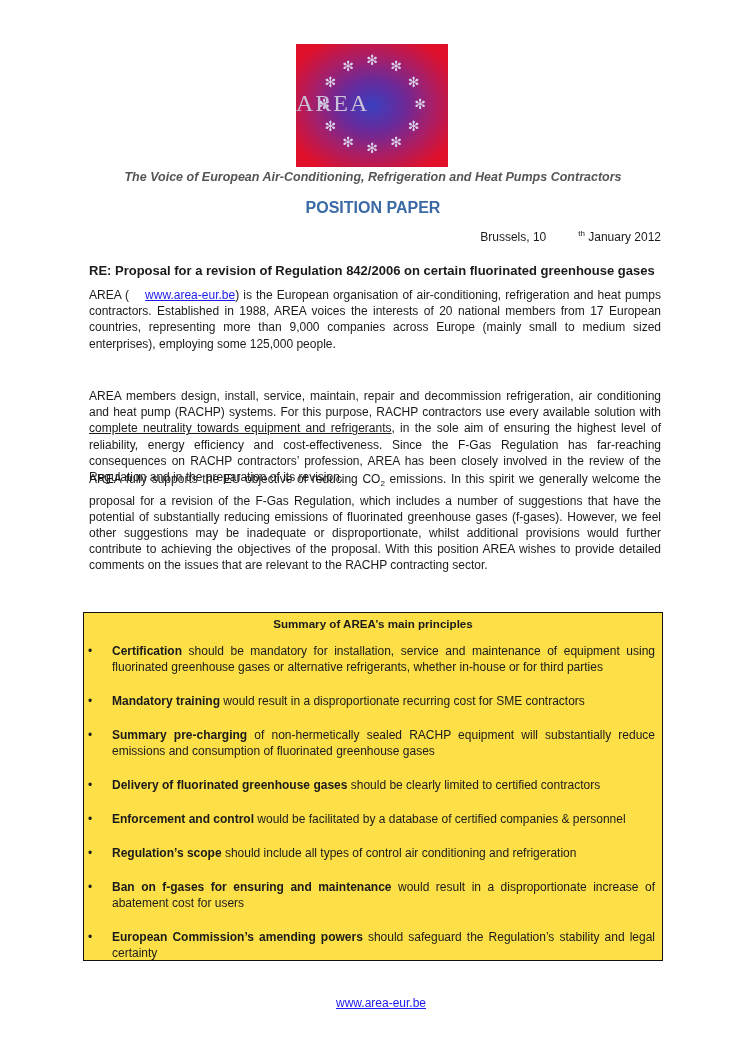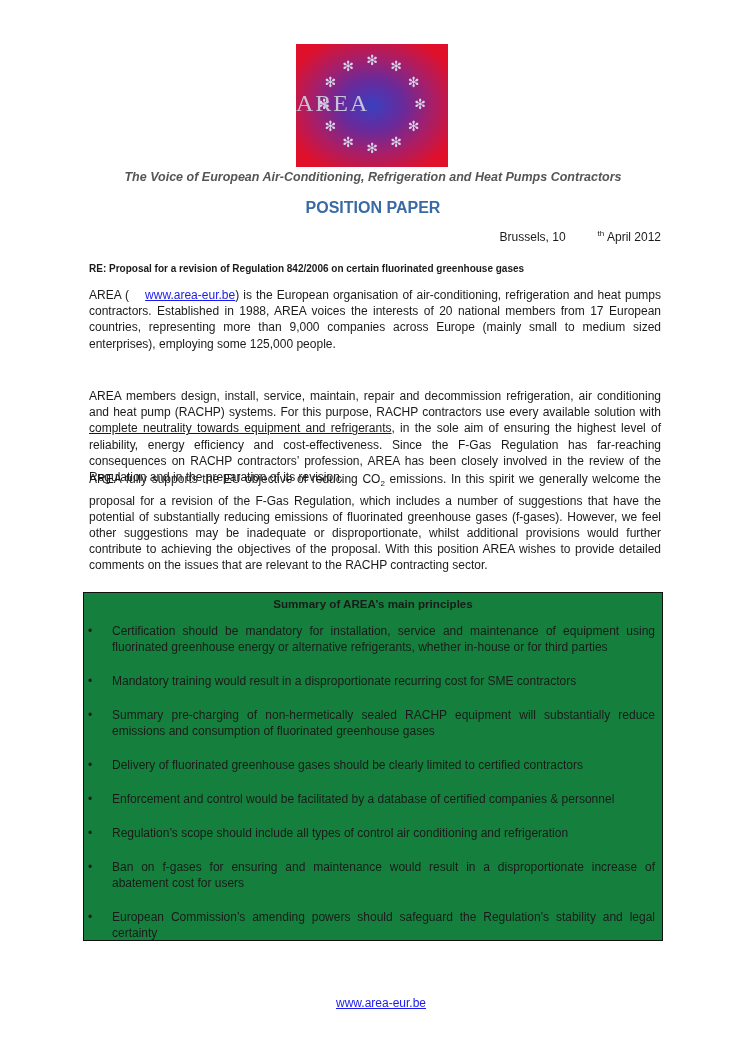--- a/index.html
+++ b/index.html
@@ -16,36 +16,36 @@
   .logo .logo-text { position: absolute; left: 0; top: 46px; width: 152px; text-align: left;
                      font-family: "Liberation Serif", serif; font-size: 24px; letter-spacing: 2px; color: #c9c2d9; }
 
   .tagline { position: absolute; left: 0; top: 170px; width: 746px; text-align: center;
              font-style: italic; font-weight: bold; font-size: 12.5px; color: #555555; }
   .doc-title { position: absolute; left: 0; top: 199px; width: 746px; text-align: center;
                font-weight: bold; font-size: 16px; color: #3a6aa5; }
   .dateline { position: absolute; right: 85px; top: 229px; font-size: 12px; color: #1a1a1a; }
   .dateline sup { font-size: 8px; padding-left: 32px; }
 
-  .re { position: absolute; left: 89px; top: 263px; width: 580px; font-weight: bold; font-size: 10px; }
+  .re { position: absolute; left: 89px; top: 263px; width: 580px; font-weight: bold; font-size: 13px; }
   .para { position: absolute; left: 89px; width: 572px; font-size: 12px; line-height: 16.2px; text-align: justify; }
   .p1 { top: 287px; }
   .p2 { top: 388px; }
   .p3 { top: 471px; }
   .para a, .footer a { color: #1a1aee; text-decoration: underline; margin-left: 16px; }
   .u { text-decoration: underline; }
   .para sub { font-size: 8px; }
 
-  .summary { position: absolute; left: 83px; top: 592px; width: 578px; height: 347px;
-             background: #15803d; border: 1.5px solid #111111; }
+  .summary { position: absolute; left: 83px; top: 612px; width: 578px; height: 347px;
+             background: #fde047; border: 1.5px solid #111111; }
   .summary-title { text-align: center; font-weight: bold; font-size: 11.6px; margin-top: 4px; }
   .summary ul { list-style: none; margin: 0; padding: 0; }
   .summary li { position: absolute; left: 28px; width: 543px; font-size: 12px; line-height: 16.2px; text-align: justify; }
   .summary li .bullet { position: absolute; left: -24px; top: 0; font-size: 12px; }
-  .summary li b { font-weight: normal; }
+  .summary li b { font-weight: bold; }
 
   .footer { position: absolute; left: 0; top: 996px; width: 746px; text-align: center; font-size: 12px; }
 </style>
 </head>
 <body>
 
 <div class="page">
 
   <div class="logo">
     <div class="stars">
@@ -60,34 +60,34 @@
         <span class="star" style="left: 27.4308px; top: 75px;">✻</span>
         <span class="star" style="left: 21px; top: 53px;">✻</span>
         <span class="star" style="left: 27.4308px; top: 31px;">✻</span>
         <span class="star" style="left: 45px; top: 14.8949px;">✻</span>
       </div>
     <div class="logo-text">AREA</div>
   </div>
 
   <div class="tagline">The Voice of European Air-Conditioning, Refrigeration and Heat Pumps Contractors</div>
   <div class="doc-title">POSITION PAPER</div>
-  <div class="dateline"><span>Brussels, 10</span><sup>th</sup><span> April 2012</span></div>
+  <div class="dateline"><span>Brussels, 10</span><sup>th</sup><span> January 2012</span></div>
 
   <div class="re">RE: Proposal for a revision of Regulation 842/2006 on certain fluorinated greenhouse gases</div>
 
   <div class="para p1"><span>AREA (</span><a href="#">www.area-eur.be</a><span>) is the European organisation of air-conditioning, refrigeration and heat pumps contractors. Established in 1988, AREA voices the interests of 20 national members from 17 European countries, representing more than 9,000 companies across Europe (mainly small to medium sized enterprises), employing some 125,000 people.</span></div>
 
   <div class="para p2"><span>AREA members design, install, service, maintain, repair and decommission refrigeration, air conditioning and heat pump (RACHP) systems. For this purpose, RACHP contractors use every available solution with </span><span class="u">complete neutrality towards equipment and refrigerants</span><span>, in the sole aim of ensuring the highest level of reliability, energy efficiency and cost-effectiveness. Since the F-Gas Regulation has far-reaching consequences on RACHP contractors’ profession, AREA has been closely involved in the review of the Regulation and in the preparation of its revision.</span></div>
 
   <div class="para p3"><span>AREA fully supports the EU objective of reducing CO</span><sub>2</sub><span> emissions. In this spirit we generally welcome the proposal for a revision of the F-Gas Regulation, which includes a number of suggestions that have the potential of substantially reducing emissions of fluorinated greenhouse gases (f-gases). However, we feel other suggestions may be inadequate or disproportionate, whilst additional provisions would further contribute to achieving the objectives of the proposal. With this position AREA wishes to provide detailed comments on the issues that are relevant to the RACHP contracting sector.</span></div>
 
   <div class="summary">
     <div class="summary-title">Summary of AREA’s main principles</div>
     <ul>
-      <li style="top:30px"><span class="bullet">•</span><b>Certification</b><span> should be mandatory for installation, service and maintenance of equipment using fluorinated greenhouse energy or alternative refrigerants, whether in-house or for third parties</span></li>
+      <li style="top:30px"><span class="bullet">•</span><b>Certification</b><span> should be mandatory for installation, service and maintenance of equipment using fluorinated greenhouse gases or alternative refrigerants, whether in-house or for third parties</span></li>
       <li style="top:80px"><span class="bullet">•</span><b>Mandatory training</b><span> would result in a disproportionate recurring cost for SME contractors</span></li>
       <li style="top:114px"><span class="bullet">•</span><b>Summary pre-charging</b><span> of non-hermetically sealed RACHP equipment will substantially reduce emissions and consumption of fluorinated greenhouse gases</span></li>
       <li style="top:164px"><span class="bullet">•</span><b>Delivery of fluorinated greenhouse gases</b><span> should be clearly limited to certified contractors</span></li>
       <li style="top:198px"><span class="bullet">•</span><b>Enforcement and control</b><span> would be facilitated by a database of certified companies &amp; personnel</span></li>
       <li style="top:232px"><span class="bullet">•</span><b>Regulation’s scope</b><span> should include all types of control air conditioning and refrigeration</span></li>
       <li style="top:266px"><span class="bullet">•</span><b>Ban on f-gases for ensuring and maintenance</b><span> would result in a disproportionate increase of abatement cost for users</span></li>
       <li style="top:316px"><span class="bullet">•</span><b>European Commission’s amending powers</b><span> should safeguard the Regulation’s stability and legal certainty</span></li>
     </ul>
   </div>
 

